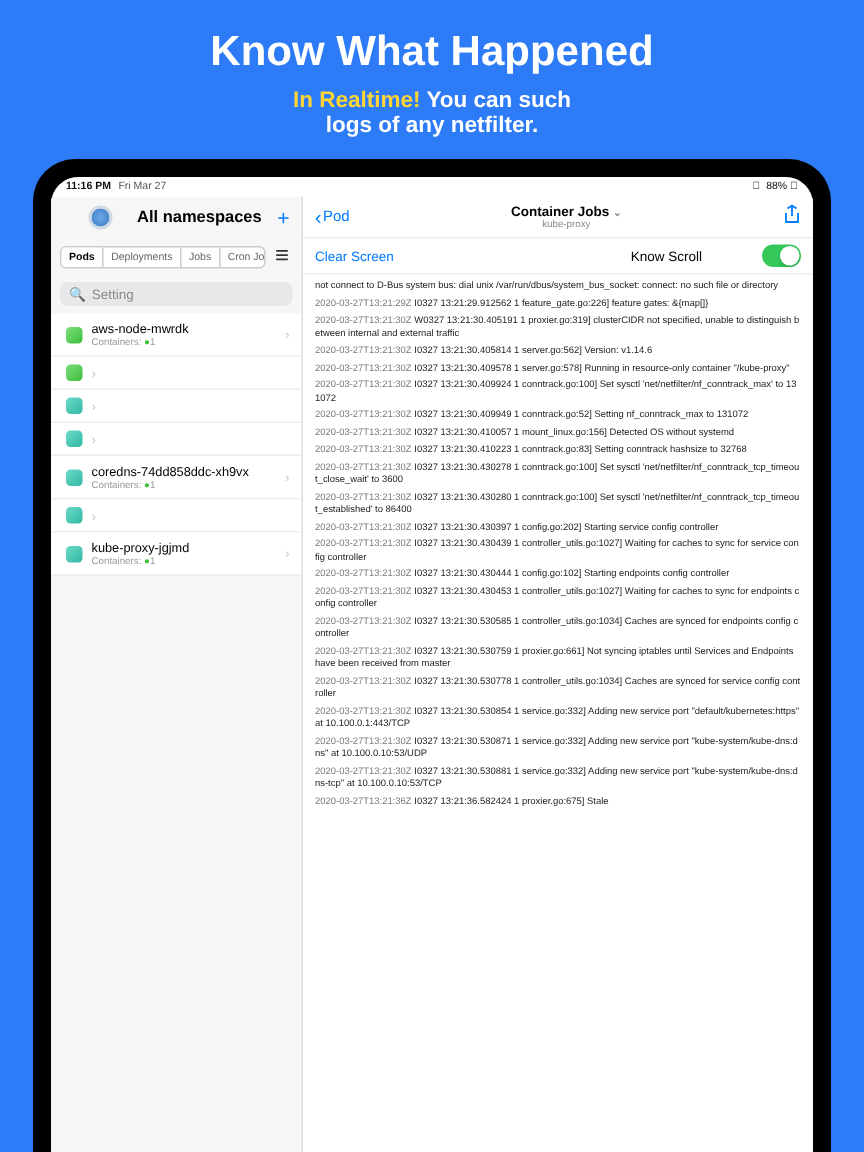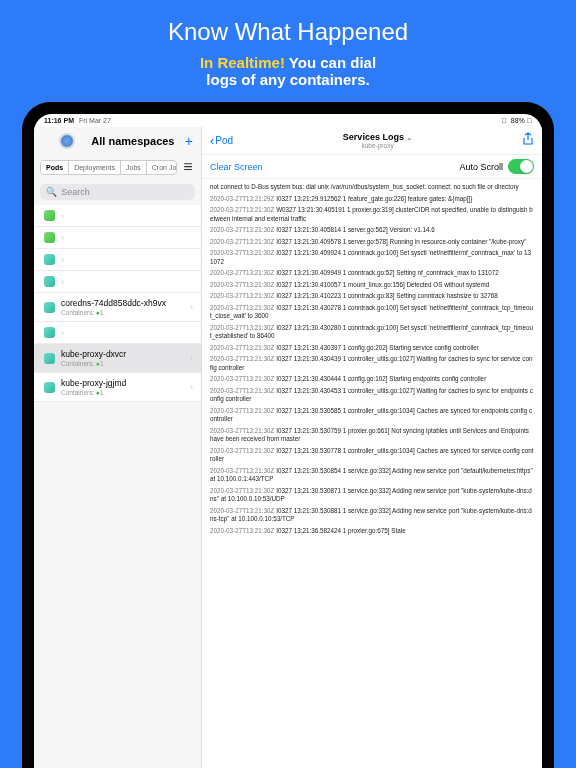--- a/index.html
+++ b/index.html
@@ -1,18 +1,18 @@
 <!DOCTYPE html>
 <html><head>
 <meta charset="utf-8">
 <style>
 *{margin:0;padding:0;box-sizing:border-box;font-family:-apple-system,BlinkMacSystemFont,"Segoe UI",Helvetica,Arial,sans-serif;}
 body{background:#2d7bf6;width:576px;height:768px;overflow:hidden;}
 .promo{text-align:center;color:#fff;padding:18px 0 14px;}
-.promo h1{font-size:24px;font-weight:400;margin-bottom:8px;}
+.promo h1{font-size:28px;font-weight:700;margin-bottom:8px;}
 .promo p{font-size:15px;font-weight:600;}
 .promo .rt{color:#ffd436;text-align:right;}
 .device{margin:0 22px;background:#000;border-radius:28px 28px 0 0;padding:12px 12px 0;height:700px;}
 .screen{background:#fff;border-radius:18px 18px 0 0;height:100%;overflow:hidden;display:flex;flex-direction:column;}
 .statusbar{display:flex;align-items:center;font-size:7px;padding:3px 10px;color:#111;}
 .statusbar .time{font-weight:600;margin-right:5px;}
 .statusbar .date{color:#555;}
 .statusbar .spacer{flex:1;}
 .statusbar .icons span{margin-left:4px;}
 .app{flex:1;display:flex;overflow:hidden;}
@@ -42,37 +42,37 @@
 .pod .chev{color:#c7c7cc;font-size:9px;}
 .pod.selected{background:#e5e5e7;}
 .main{flex:1;display:flex;flex-direction:column;background:#fff;}
 .mhead{display:flex;align-items:center;padding:5px 8px;border-bottom:1px solid #eee;}
 .mhead .back{color:#007aff;font-size:10px;display:flex;align-items:center;}
 .mhead .back .bicon{font-size:13px;margin-right:1px;}
 .mhead .center{flex:1;text-align:center;}
 .mhead .ctitle{font-size:9px;font-weight:700;}
 .mhead .csub{font-size:6.5px;color:#8a8a8e;}
 .mhead .share{color:#007aff;font-size:12px;}
-.msub{display:flex;align-items:center;padding:4px 8px;border-bottom:1px solid #eee;font-size:9px;}
+.msub{display:flex;align-items:center;padding:4px 8px;border-bottom:1px solid #eee;font-size:9px;gap:35px;}
 .msub .clear{color:#007aff;}
 .msub .spacer{flex:1;}
 .msub .aslabel{color:#000;margin-right:5px;}
 .toggle{width:26px;height:15px;background:#34c759;border-radius:8px;position:relative;}
 .toggle::after{content:"";position:absolute;right:1px;top:1px;width:13px;height:13px;background:#fff;border-radius:50%;box-shadow:0 1px 2px rgba(0,0,0,0.2);}
 .logs{flex:1;overflow:hidden;padding:4px 8px;font-family:Menlo,Consolas,monospace;font-size:6.3px;line-height:1.35;color:#222;}
 .logs .line{margin-bottom:3px;word-break:break-all;}
 .logs .ts{color:#7a7a7a;}
 </style>
 </head>
 <body>
 
 <div class="promo">
   <h1>Know What Happened</h1>
-  <p><span class="rt">In Realtime!</span><span> You can dial</span></p>
-  <p>logs of any containers.</p>
+  <p><span class="rt">In Realtime!</span><span> You can such</span></p>
+  <p>logs of any netfilter.</p>
 </div>
 
 <div class="device">
   <div class="screen">
     <div class="statusbar">
       <span class="time">11:16 PM</span>
       <span class="date">Fri Mar 27</span>
       <span class="spacer"></span>
       <span class="icons"><span>􀙇</span><span>88% 􀛨</span></span>
     </div>
@@ -88,25 +88,29 @@
           <div class="seg">
             <span class="active">Pods</span>
             <span>Deployments</span>
             <span>Jobs</span>
             <span>Cron Jobs</span>
           </div>
           <div class="menu">≡</div>
         </div>
         <div class="searchbar">
           <span class="sicon">🔍</span>
-          <span class="placeholder">Search</span>
+          <span class="placeholder">Setting</span>
         </div>
         <div class="podlist" id="podlist">
             <div class="pod">
               <div class="picon g"></div>
+              <div class="ptext">
+                <div class="pname">aws-node-mwrdk</div>
+                <div class="psub">Containers: <span class="dot">●</span>1</div>
+              </div>
               <div class="chev">›</div>
             </div>
             <div class="pod">
               <div class="picon g"></div>
               <div class="chev">›</div>
             </div>
             <div class="pod">
               <div class="picon t"></div>
               <div class="chev">›</div>
             </div>
@@ -119,59 +123,51 @@
               <div class="ptext">
                 <div class="pname">coredns-74dd858ddc-xh9vx</div>
                 <div class="psub">Containers: <span class="dot">●</span>1</div>
               </div>
               <div class="chev">›</div>
             </div>
             <div class="pod">
               <div class="picon t"></div>
               <div class="chev">›</div>
             </div>
-            <div class="pod selected">
-              <div class="picon t"></div>
-              <div class="ptext">
-                <div class="pname">kube-proxy-dxvcr</div>
-                <div class="psub">Containers: <span class="dot">●</span>1</div>
-              </div>
-              <div class="chev">›</div>
-            </div>
             <div class="pod">
               <div class="picon t"></div>
               <div class="ptext">
                 <div class="pname">kube-proxy-jgjmd</div>
                 <div class="psub">Containers: <span class="dot">●</span>1</div>
               </div>
               <div class="chev">›</div>
             </div>
           </div>
       </div>
 
       <div class="main">
         <div class="mhead">
           <div class="back">
               <span class="bicon">‹</span>
               <span>Pod</span>
             </div>
           <div class="center">
-            <div class="ctitle"><span>Services Logs</span> <span style="color:#8a8a8e;font-size:7px;">⌄</span></div>
+            <div class="ctitle"><span>Container Jobs</span> <span style="color:#8a8a8e;font-size:7px;">⌄</span></div>
             <div class="csub">kube-proxy</div>
           </div>
           <div class="share">
             <svg width="12" height="14" viewBox="0 0 12 14" fill="none" stroke="#007aff" stroke-width="1.2">
                 <path d="M6 1v7M3 3l3-2 3 2M2 6v6h8V6"></path>
               </svg>
           </div>
         </div>
         <div class="msub">
           <span class="clear">Clear Screen</span>
           <span class="spacer"></span>
-          <span class="aslabel">Auto Scroll</span>
+          <span class="aslabel">Know Scroll</span>
           <div class="toggle"></div>
         </div>
         <div class="logs" id="logs">
             <div class="line">not connect to D-Bus system bus: dial unix /var/run/dbus/system_bus_socket: connect: no such file or directory</div>
             <div class="line"><span class="ts">2020-03-27T13:21:29Z</span> I0327 13:21:29.912562       1 feature_gate.go:226] feature gates: &amp;{map[]}</div>
             <div class="line"><span class="ts">2020-03-27T13:21:30Z</span> W0327 13:21:30.405191       1 proxier.go:319] clusterCIDR not specified, unable to distinguish between internal and external traffic</div>
             <div class="line"><span class="ts">2020-03-27T13:21:30Z</span> I0327 13:21:30.405814       1 server.go:562] Version: v1.14.6</div>
             <div class="line"><span class="ts">2020-03-27T13:21:30Z</span> I0327 13:21:30.409578       1 server.go:578] Running in resource-only container "/kube-proxy"</div>
             <div class="line"><span class="ts">2020-03-27T13:21:30Z</span> I0327 13:21:30.409924       1 conntrack.go:100] Set sysctl 'net/netfilter/nf_conntrack_max' to 131072</div>
             <div class="line"><span class="ts">2020-03-27T13:21:30Z</span> I0327 13:21:30.409949       1 conntrack.go:52] Setting nf_conntrack_max to 131072</div>

